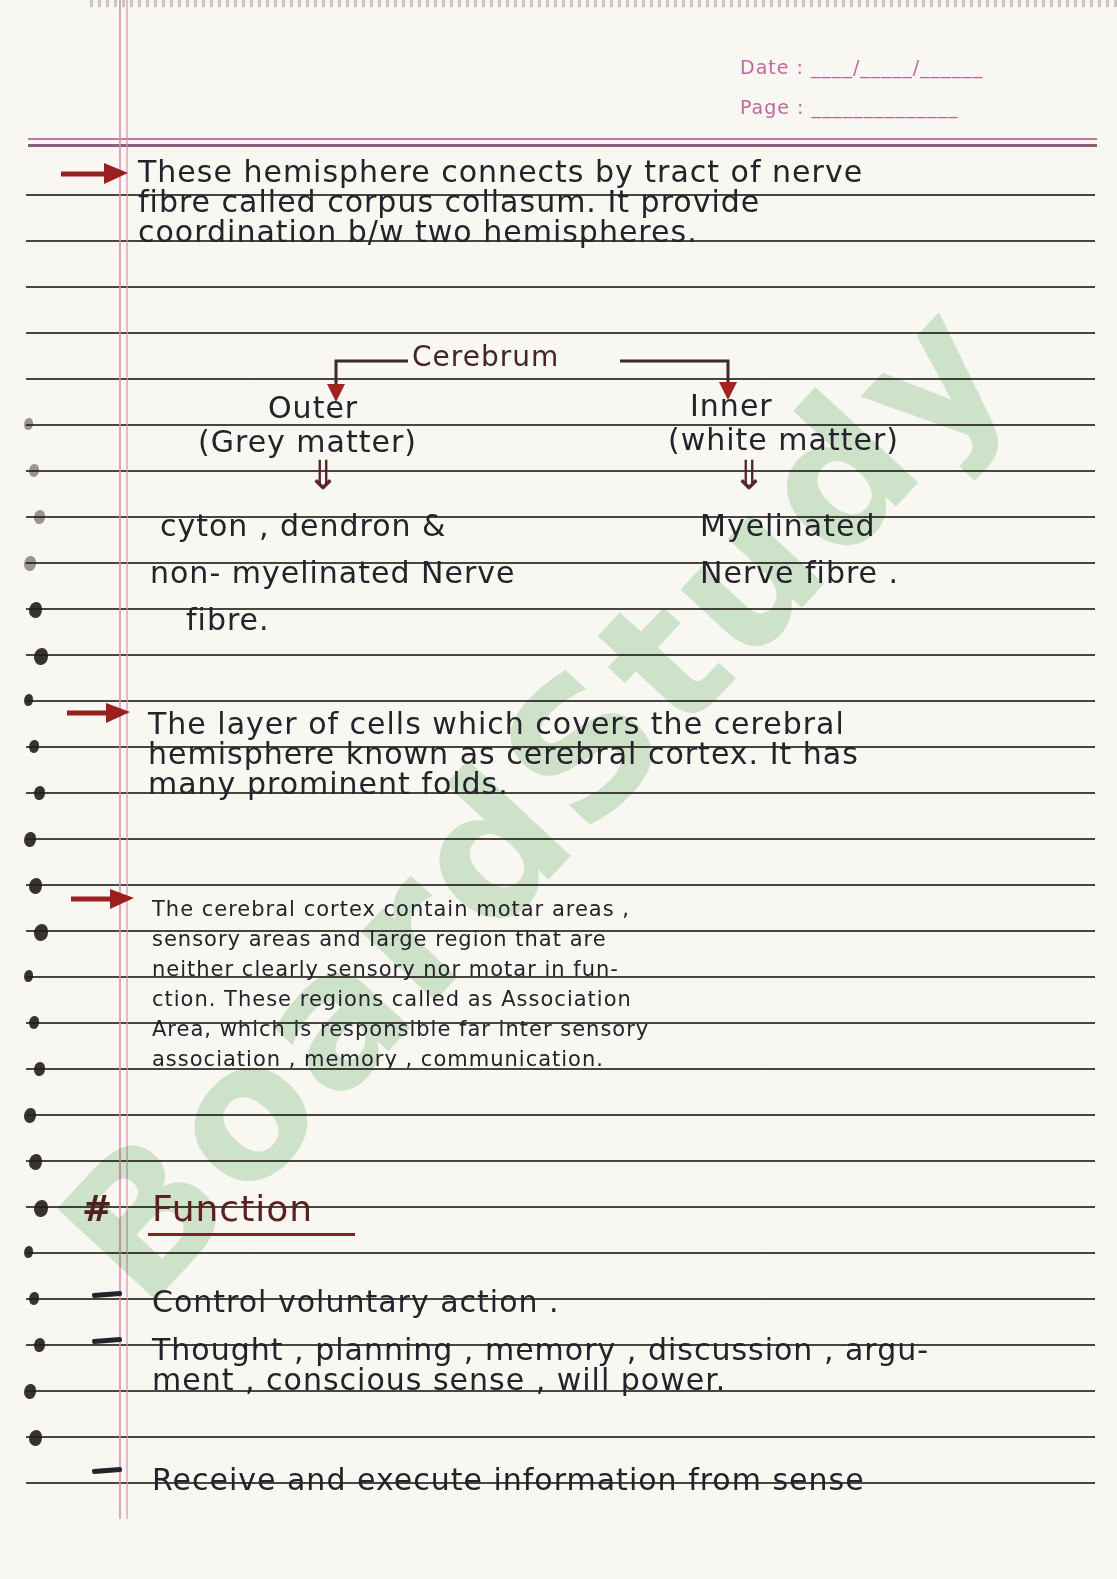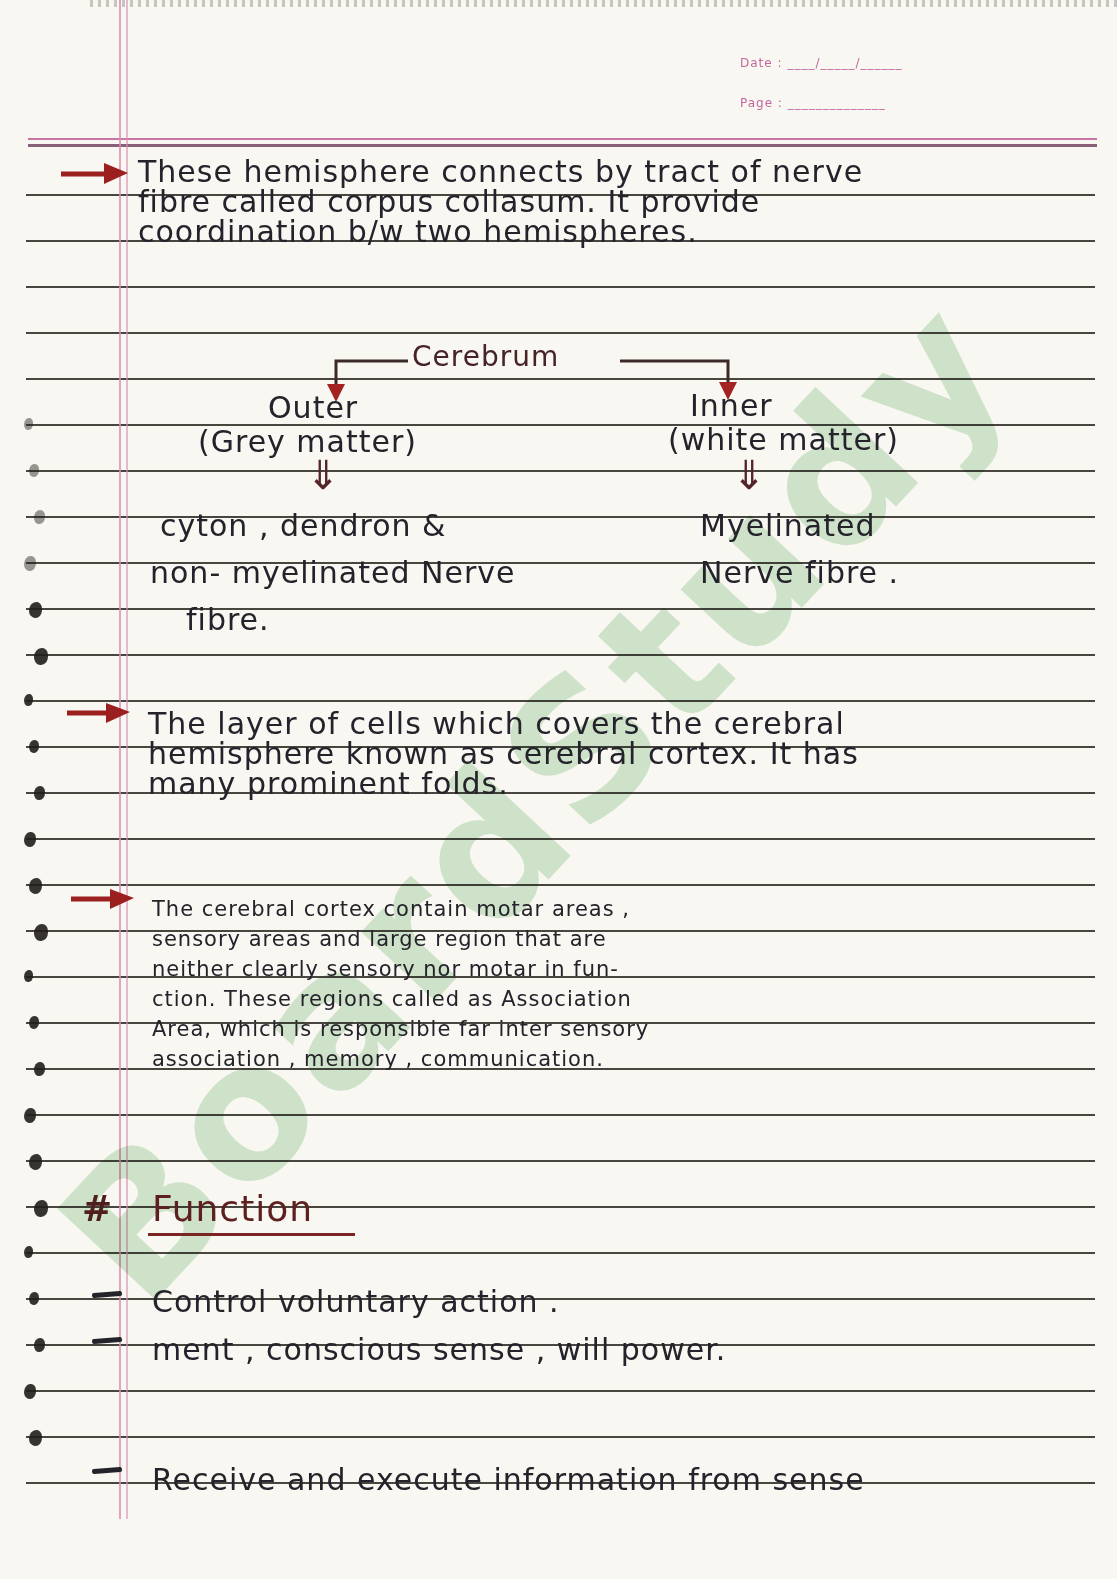--- a/index.html
+++ b/index.html
@@ -58,21 +58,21 @@
   .hash{left:82px; top:1188px; font-size:36px; color:#4f1f1f; font-weight:600;}
   .heading{
     left:148px; top:1188px; font-size:36px; color:#5d1f1f; font-weight:500;
     padding:0 42px 4px 4px; border-bottom:3.5px solid #7a2424;
   }
   
   .arrow-svg{position:absolute;}
   .dash{position:absolute; left:92px; width:30px; height:4.5px; background:var(--ink,#24222a); border-radius:2px; transform:rotate(-4deg);}
   .dash1{top:1292px;} .dash2{top:1338px;} .dash3{top:1468px;}
   
-  .dp{position:absolute; left:740px; color:var(--print-pink,#c2679f); font-size:12px; letter-spacing:1px; white-space:nowrap;}
+  .dp{position:absolute; left:740px; color:var(--print-pink,#c2679f); font-size:19px; letter-spacing:1px; white-space:nowrap;}
   .dp-date{top:56px;} .dp-page{top:96px;}
   
   .dot{position:absolute; background:#211d1a; border-radius:60% 45% 55% 50%; opacity:.9;}
 </style>
 </head>
 <body>
 
 <div class="page">
 
   <div class="rules"></div>
@@ -173,20 +173,21 @@
   <div class="hl hash">#</div>
   <div class="hl heading">Function</div>
 
   <div class="dash dash1"></div>
   <div class="hl block func1">
     <div class="ln">Control voluntary action .</div>
   </div>
 
   <div class="dash dash2"></div>
   <div class="hl block func2">
+    <div class="ln">Thought , planning , memory , discussion , argu-</div>
     <div class="ln">ment , conscious sense , will power.</div>
   </div>
 
   <div class="dash dash3"></div>
   <div class="hl block func3">
     <div class="ln">Receive and execute information from sense</div>
   </div>
 
 </div>
 

